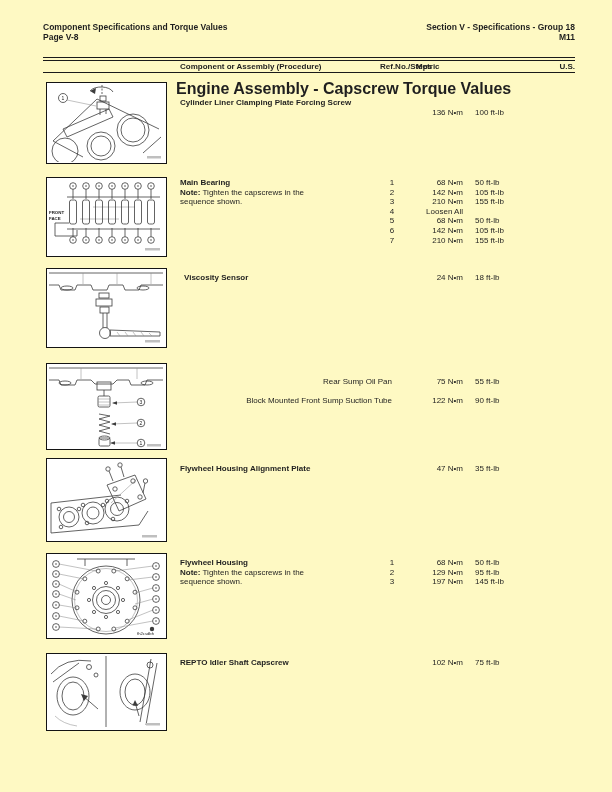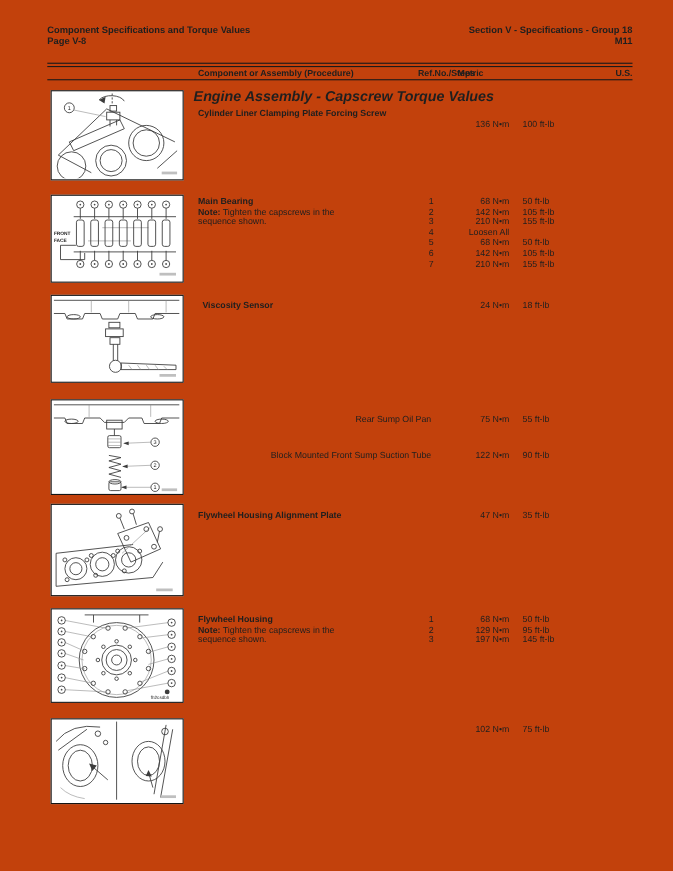--- a/index.html
+++ b/index.html
@@ -1,27 +1,27 @@
 <!DOCTYPE html>
 <html><head>
 <meta charset="utf-8">
 <style>
   * { margin:0; padding:0; box-sizing:border-box; }
   html,body { background:#ffffff; }
   .page {
     position:absolute; top:0; left:0; width:612px; height:792px;
-    background:#c2410c; overflow:hidden;
+    background:#fef9c3; overflow:hidden;
     font-family:"Liberation Sans", sans-serif; color:#1f1f1f;
   }
   .hdr { position:absolute; top:22px; font-size:8.5px; font-weight:bold; line-height:10px; }
   .hdr-left  { left:43px; }
   .hdr-right { right:37px; text-align:right; }
   .rule { position:absolute; left:43px; width:532px; background:#1a1a1a; }
   .colhdr { position:absolute; top:62px; font-size:8px; font-weight:bold; white-space:nowrap; }
-  .title { position:absolute; left:176px; top:80px; font-size:13px; font-weight:bold; white-space:nowrap;font-style:italic; }
+  .title { position:absolute; left:176px; top:80px; font-size:16px; font-weight:bold; white-space:nowrap; }
   .fig { position:absolute; left:46px; width:121px; border:1.5px solid #141414; background:#fff; }
   .fig svg { display:block; }
   .sec-heading { position:absolute; left:180px; width:212px; font-size:8px; font-weight:bold; line-height:9.6px; }
   .sec-heading.narrow { width:180px; }
   .note { position:absolute; left:180px; width:158px; font-size:8px; line-height:9.6px; }
   .note b { font-weight:bold; }
   .vrow { position:absolute; left:0; width:612px; height:9.6px; font-size:8px; line-height:9.6px; }
   .vrow .label  { position:absolute; left:180px; width:212px; text-align:right; }
   .vrow .ref    { position:absolute; left:381px; width:22px;  text-align:center; }
   .vrow .metric { position:absolute; left:363px; width:100px; text-align:right; }
@@ -261,21 +261,21 @@
       <circle cx="94" cy="79" r="3.8"></circle>
         <text class="co-num" x="94" y="80.8">1</text>
       <rect class="smudge" x="100" y="80" width="14" height="2.5"></rect>
     </svg>
   </div>
   <div class="vrow" style="top:376.6px;">
     <span class="label">Rear Sump Oil Pan</span>
     <span class="metric">75 N•m</span>
     <span class="us">55 ft-lb</span>
   </div>
-  <div class="vrow" style="top:409px;">
+  <div class="vrow" style="top:396px;">
     <span class="label">Block Mounted Front Sump Suction Tube</span>
     <span class="metric">122 N•m</span>
     <span class="us">90 ft-lb</span>
   </div>
 
   <div class="fig" style="top:458px;height:84px;">
     <svg viewBox="0 0 118 81" width="118" height="81">
       <line x1="4" y1="44" x2="74" y2="36"></line>
         <line x1="4" y1="44" x2="4" y2="74"></line>
       <line x1="4" y1="74" x2="92" y2="66"></line>
@@ -426,18 +426,19 @@
       <ellipse cx="88" cy="38" rx="15" ry="18"></ellipse>
         <ellipse cx="88" cy="38" rx="10" ry="13"></ellipse>
       <line x1="104" y1="5" x2="93" y2="68"></line>
         <line x1="110" y1="9" x2="99" y2="71"></line>
       <circle cx="103" cy="11" r="3"></circle>
       <line x1="92" y1="62" x2="88" y2="48"></line>
       <polygon class="fill" points="88,46 91,52 85.5,51.5"></polygon>
       <rect class="smudge" x="99" y="69" width="14" height="2.5"></rect>
     </svg>
   </div>
+  <div class="sec-heading" style="top:658px;">REPTO Idler Shaft Capscrew</div>
   <div class="vrow" style="top:658px;">
     <span class="metric">102 N•m</span>
     <span class="us">75 ft-lb</span>
   </div>
 
 </div>
 
 </body></html>

